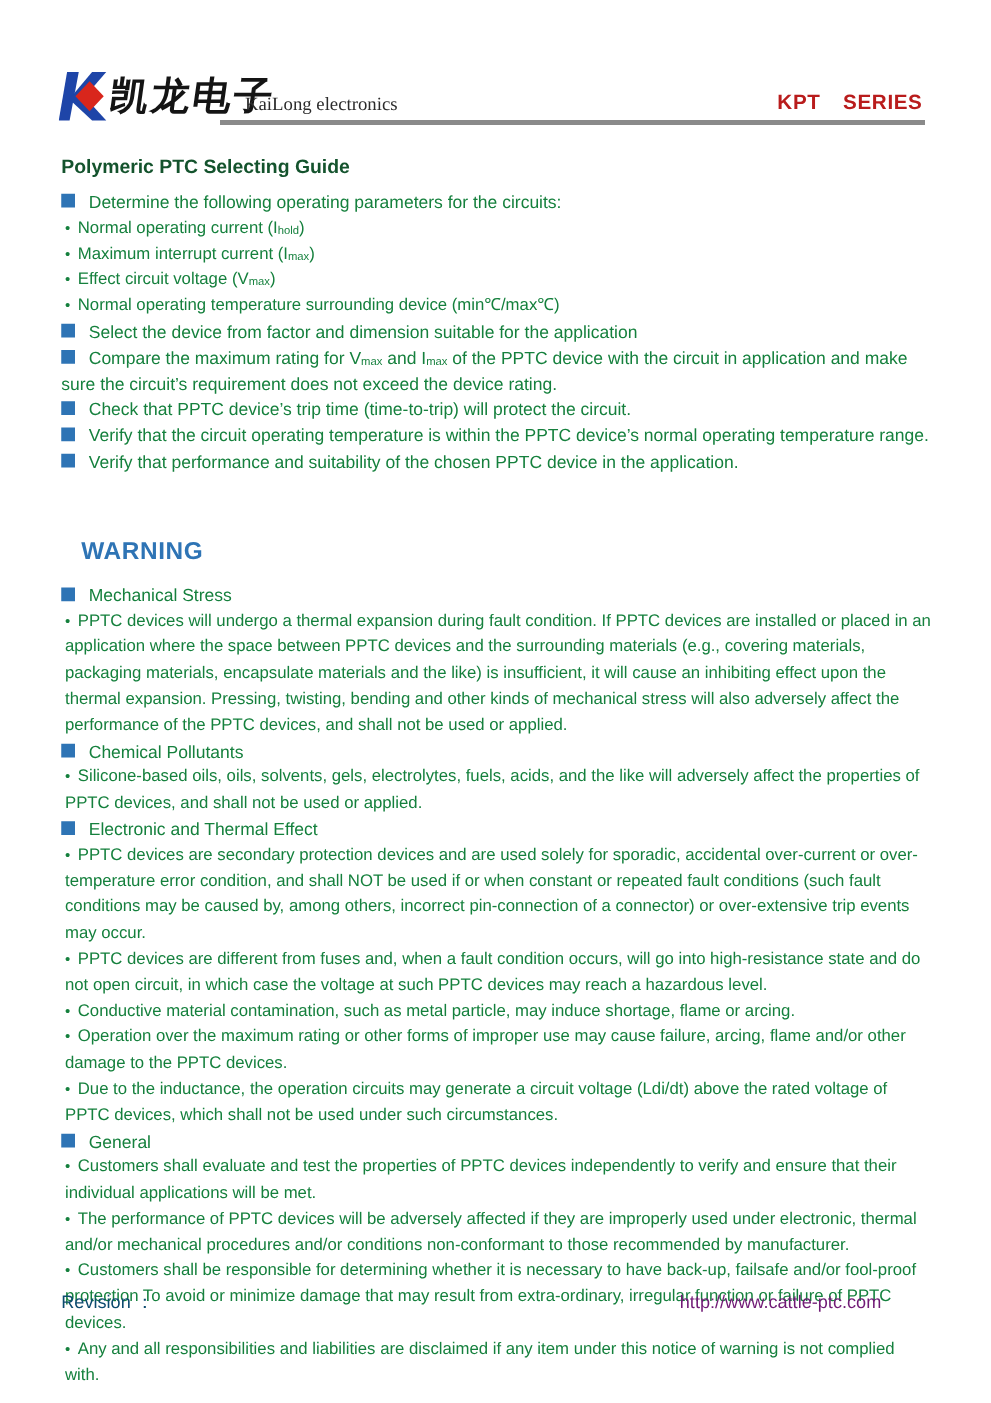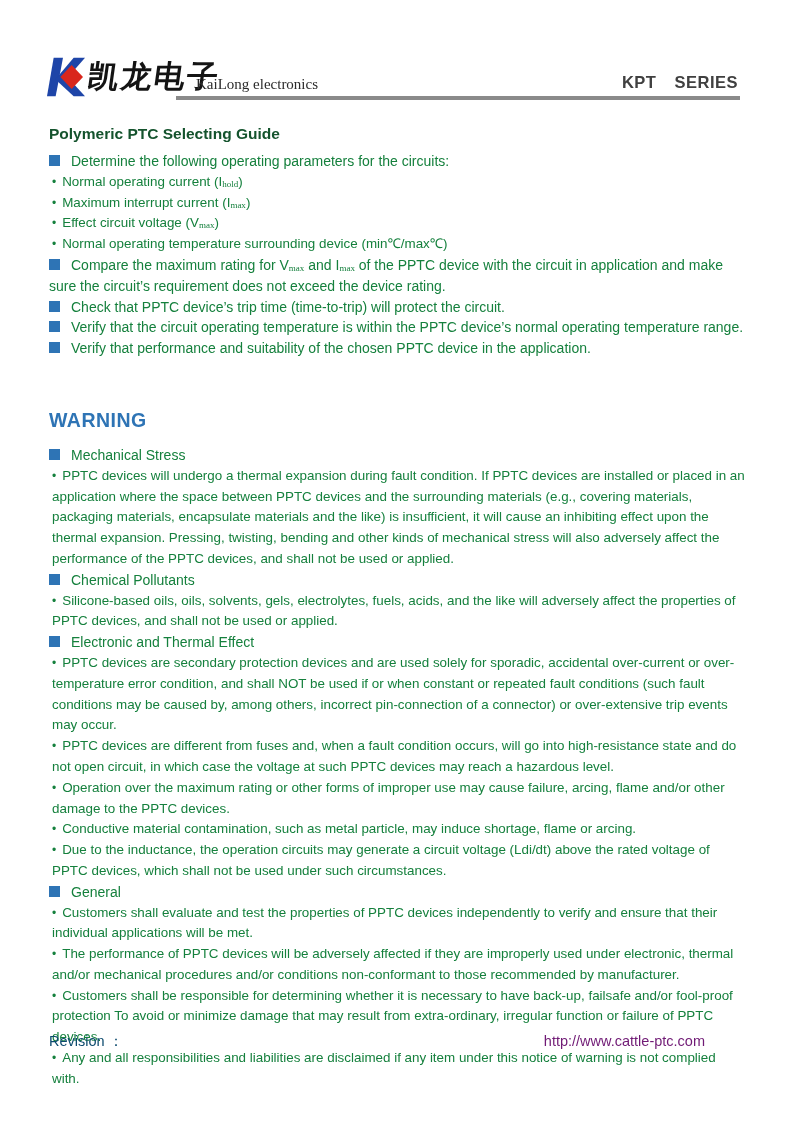--- a/index.html
+++ b/index.html
@@ -6,34 +6,34 @@
   body { width:793px; height:1122px; font-family:"Liberation Sans", sans-serif; color:#262626; }
   .page { position:relative; width:793px; height:1122px; overflow:hidden; background:#fff; }
 
   
   .hdr { position:relative; height:104px; }
   .logo-k { position:absolute; left:47px; top:52px; }
   .brand-cn { position:absolute; left:88px; top:56px; font-size:31px; font-weight:bold;
               transform:skewX(-8deg); color:#141414; letter-spacing:2px; white-space:nowrap; }
   .brand-en { position:absolute; left:196px; top:76px; font-size:15px; color:#2b2b2b;font-family:Liberation Serif, serif; }
   .series   { position:absolute; right:55px; top:73px; font-size:16.5px; font-weight:bold;
-              color:#404040; word-spacing:13px; letter-spacing:0.5px; }
+              color:#b91c1c; word-spacing:13px; letter-spacing:0.5px; }
   .hdr-rule { position:absolute; left:176px; top:96px; width:564px; height:4px; background:#8a8a8a; }
 
   
   .content { padding:0 48px 0 49px; }
   .guide-title { color:#14532d; font-size:15.5px; font-weight:bold; margin:21px 0 8px 0; }
-  .warning-title { color:#2e74b5; font-size:19.5px; font-weight:bold; margin:50px 0 13px 0; letter-spacing:0.5px; }
+  .warning-title { color:#2e74b5; font-size:19.5px; font-weight:bold; margin:50px 0 13px 16px; letter-spacing:0.5px; }
 
   .item { margin:0; padding:0; font-size:13.4px; line-height:20.8px; color:#15803d; }
   .item.square { font-size:14px; }
   .item.dot { padding-left:3px; }
   .b-square { display:inline-block; width:11px; height:11px; background:#2e74b5; margin-right:11px; }
   .b-dot { display:inline; margin-right:6px; font-size:12px; }
-  .item sub { font-size:9px; line-height:0; vertical-align:-1px;font-family:Liberation Serif, serif; }
+  .item sub { font-size:9px; line-height:0; vertical-align:-1px; }
 
   
   .ftr { position:absolute; left:49px; right:88px; top:1032px; display:flex;
          justify-content:space-between; align-items:baseline; font-size:14.5px; }
   .ftr .rev { color:#0c4a6e; }
   .ftr .site { color:#701a75; text-decoration:none; cursor:pointer; }
 </style>
 </head>
 <body>
 
@@ -55,39 +55,40 @@
   <div class="content">
 
     <section>
       <h2 class="guide-title">Polymeric PTC Selecting Guide</h2>
       <div id="guide-items">
           <p class="item square"><span class="b-square"></span><span>Determine the following operating parameters for the circuits:</span></p>
           <p class="item dot"><span class="b-dot">•</span><span>Normal operating current (I</span><sub>hold</sub><span>)</span></p>
           <p class="item dot"><span class="b-dot">•</span><span>Maximum interrupt current (I</span><sub>max</sub><span>)</span></p>
           <p class="item dot"><span class="b-dot">•</span><span>Effect circuit voltage (V</span><sub>max</sub><span>)</span></p>
           <p class="item dot"><span class="b-dot">•</span><span>Normal operating temperature surrounding device (min℃/max℃)</span></p>
+          <p class="item square"><span class="b-square"></span><span>Select the device from factor and dimension suitable for the application</span></p>
           <p class="item square"><span class="b-square"></span><span>Compare the maximum rating for V</span><sub>max</sub><span> and I</span><sub>max</sub><span> of the PPTC device with the circuit in application and make sure the circuit’s requirement does not exceed the device rating.</span></p>
           <p class="item square"><span class="b-square"></span><span>Check that PPTC device’s trip time (time-to-trip) will protect the circuit.</span></p>
           <p class="item square"><span class="b-square"></span><span>Verify that the circuit operating temperature is within the PPTC device’s normal operating temperature range.</span></p>
           <p class="item square"><span class="b-square"></span><span>Verify that performance and suitability of the chosen PPTC device in the application.</span></p>
         </div>
     </section>
 
     <section>
       <h1 class="warning-title">WARNING</h1>
       <div id="warning-items">
           <p class="item square"><span class="b-square"></span><span>Mechanical Stress</span></p>
           <p class="item dot"><span class="b-dot">•</span><span>PPTC devices will undergo a thermal expansion during fault condition. If PPTC devices are installed or placed in an application where the space between PPTC devices and the surrounding materials (e.g., covering materials, packaging materials, encapsulate materials and the like) is insufficient, it will cause an inhibiting effect upon the thermal expansion. Pressing, twisting, bending and other kinds of mechanical stress will also adversely affect the performance of the PPTC devices, and shall not be used or applied.</span></p>
           <p class="item square"><span class="b-square"></span><span>Chemical Pollutants</span></p>
           <p class="item dot"><span class="b-dot">•</span><span>Silicone-based oils, oils, solvents, gels, electrolytes, fuels, acids, and the like will adversely affect the properties of PPTC devices, and shall not be used or applied.</span></p>
           <p class="item square"><span class="b-square"></span><span>Electronic and Thermal Effect</span></p>
           <p class="item dot"><span class="b-dot">•</span><span>PPTC devices are secondary protection devices and are used solely for sporadic, accidental over-current or over-temperature error condition, and shall NOT be used if or when constant or repeated fault conditions (such fault conditions may be caused by, among others, incorrect pin-connection of a connector) or over-extensive trip events may occur.</span></p>
           <p class="item dot"><span class="b-dot">•</span><span>PPTC devices are different from fuses and, when a fault condition occurs, will go into high-resistance state and do not open circuit, in which case the voltage at such PPTC devices may reach a hazardous level.</span></p>
+          <p class="item dot"><span class="b-dot">•</span><span>Conductive material contamination, such as metal particle, may induce shortage, flame or arcing.</span></p>
           <p class="item dot"><span class="b-dot">•</span><span>Operation over the maximum rating or other forms of improper use may cause failure, arcing, flame and/or other damage to the PPTC devices.</span></p>
-          <p class="item dot"><span class="b-dot">•</span><span>Conductive material contamination, such as metal particle, may induce shortage, flame or arcing.</span></p>
           <p class="item dot"><span class="b-dot">•</span><span>Due to the inductance, the operation circuits may generate a circuit voltage (Ldi/dt) above the rated voltage of PPTC devices, which shall not be used under such circumstances.</span></p>
           <p class="item square"><span class="b-square"></span><span>General</span></p>
           <p class="item dot"><span class="b-dot">•</span><span>Customers shall evaluate and test the properties of PPTC devices independently to verify and ensure that their individual applications will be met.</span></p>
           <p class="item dot"><span class="b-dot">•</span><span>The performance of PPTC devices will be adversely affected if they are improperly used under electronic, thermal and/or mechanical procedures and/or conditions non-conformant to those recommended by manufacturer.</span></p>
           <p class="item dot"><span class="b-dot">•</span><span>Customers shall be responsible for determining whether it is necessary to have back-up, failsafe and/or fool-proof protection To avoid or minimize damage that may result from extra-ordinary, irregular function or failure of PPTC devices.</span></p>
           <p class="item dot"><span class="b-dot">•</span><span>Any and all responsibilities and liabilities are disclaimed if any item under this notice of warning is not complied with.</span></p>
         </div>
     </section>
 
   </div>

